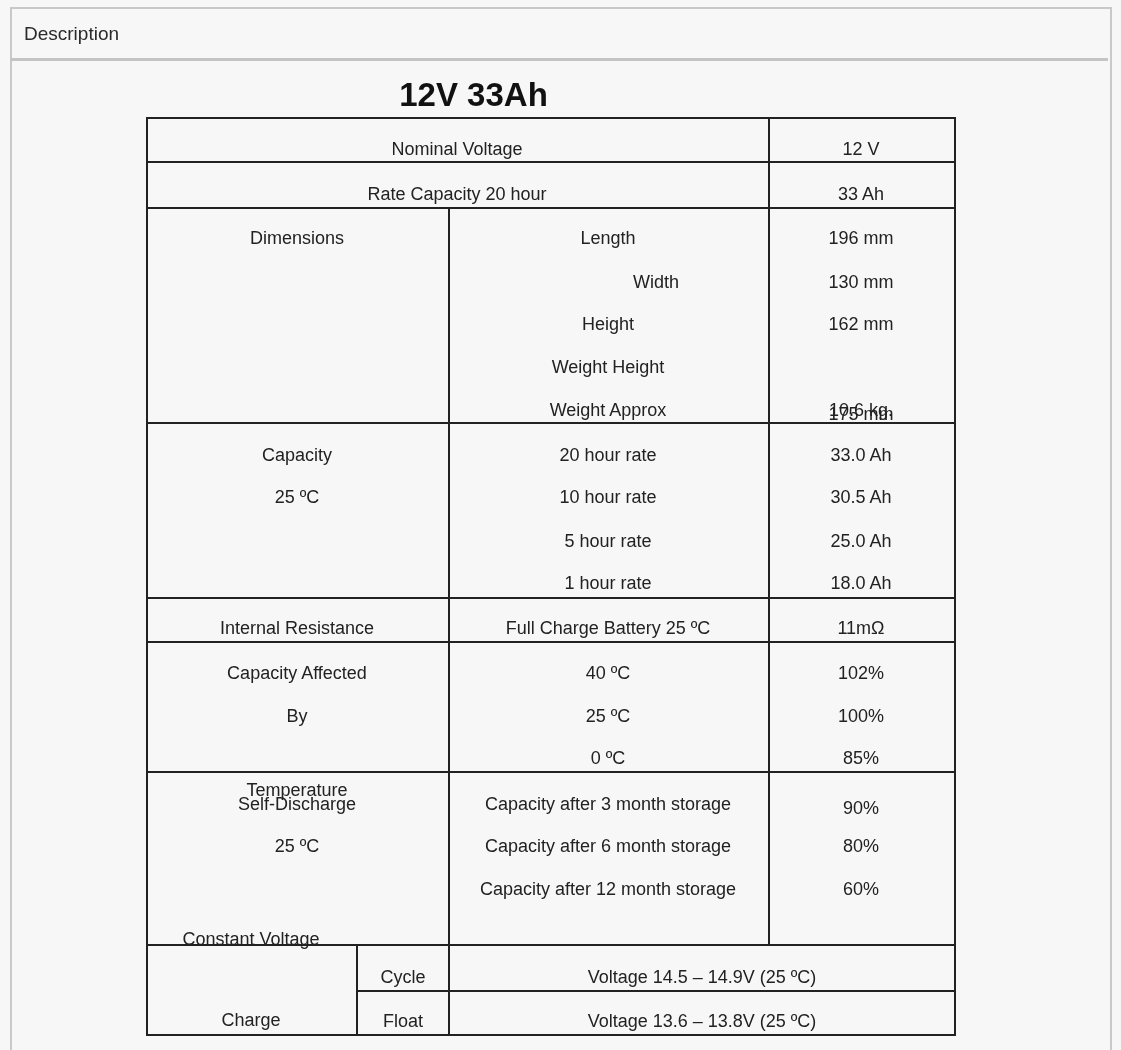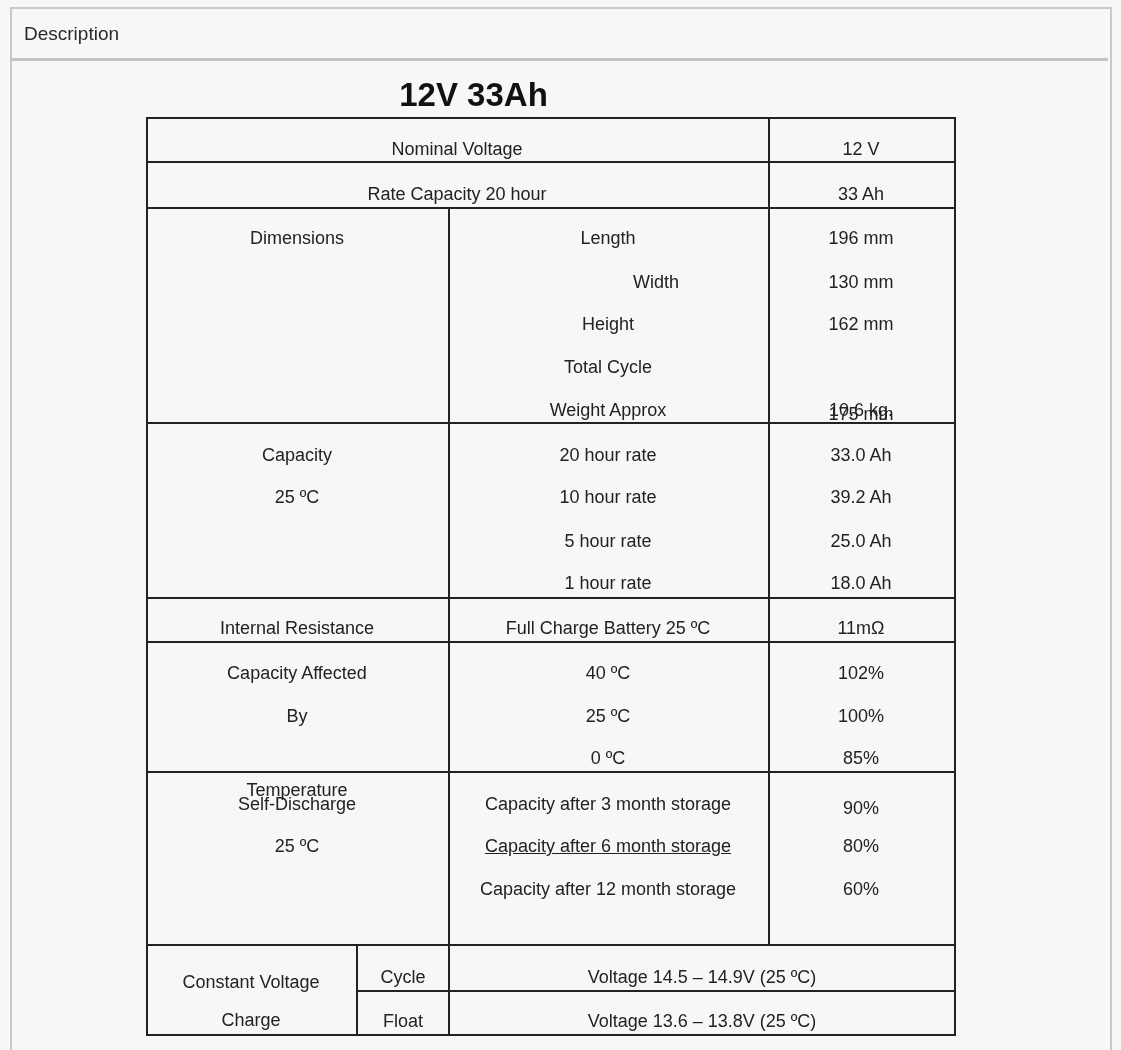--- a/index.html
+++ b/index.html
@@ -66,31 +66,31 @@
   <div class="t" style="left:457px; top:184px;">Rate Capacity 20 hour</div>
   <div class="t" style="left:861px; top:184px;">33 Ah</div>
 
   <div class="t" style="left:297px; top:228px;">Dimensions</div>
   <div class="t" style="left:608px; top:228px;">Length</div>
   <div class="t" style="left:861px; top:228px;">196 mm</div>
   <div class="t" style="left:608px; top:272px;margin-left:48px;">Width</div>
   <div class="t" style="left:861px; top:272px;">130 mm</div>
   <div class="t" style="left:608px; top:314px;">Height</div>
   <div class="t" style="left:861px; top:314px;">162 mm</div>
-  <div class="t" style="left:608px; top:357px;">Total Cycle</div>
+  <div class="t" style="left:608px; top:357px;">Weight Height</div>
   <div class="t" style="left:861px; top:357px;margin-top:47px;">175 mm</div>
   <div class="t" style="left:608px; top:400px;">Weight Approx</div>
   <div class="t" style="left:861px; top:400px;">10.6 kg.</div>
 
   <div class="t" style="left:297px; top:445px;">Capacity</div>
   <div class="t" style="left:297px; top:487px;">25 ºC</div>
   <div class="t" style="left:608px; top:445px;">20 hour rate</div>
   <div class="t" style="left:861px; top:445px;">33.0 Ah</div>
   <div class="t" style="left:608px; top:487px;">10 hour rate</div>
-  <div class="t" style="left:861px; top:487px;">39.2 Ah</div>
+  <div class="t" style="left:861px; top:487px;">30.5 Ah</div>
   <div class="t" style="left:608px; top:531px;text-align:center;">5 hour rate</div>
   <div class="t" style="left:861px; top:531px;">25.0 Ah</div>
   <div class="t" style="left:608px; top:573px;">1 hour rate</div>
   <div class="t" style="left:861px; top:573px;">18.0 Ah</div>
 
   <div class="t" style="left:297px; top:618px;">Internal Resistance</div>
   <div class="t" style="left:608px; top:618px;">Full Charge Battery 25 ºC</div>
   <div class="t" style="left:861px; top:618px;">11mΩ</div>
 
   <div class="t" style="left:297px; top:663px;">Capacity Affected</div>
@@ -100,24 +100,24 @@
   <div class="t" style="left:861px; top:663px;">102%</div>
   <div class="t" style="left:608px; top:706px;">25 ºC</div>
   <div class="t" style="left:861px; top:706px;">100%</div>
   <div class="t" style="left:608px; top:748px;">0 ºC</div>
   <div class="t" style="left:861px; top:748px;">85%</div>
 
   <div class="t" style="left:297px; top:794px;">Self-Discharge</div>
   <div class="t" style="left:297px; top:836px;">25 ºC</div>
   <div class="t" style="left:608px; top:794px;">Capacity after 3 month storage</div>
   <div class="t" style="left:861px; top:798px;">90%</div>
-  <div class="t" style="left:608px; top:836px;text-decoration:underline;">Capacity after 6 month storage</div>
+  <div class="t" style="left:608px; top:836px;">Capacity after 6 month storage</div>
   <div class="t" style="left:861px; top:836px;">80%</div>
   <div class="t" style="left:608px; top:879px;">Capacity after 12 month storage</div>
   <div class="t" style="left:861px; top:879px;">60%</div>
 
-  <div class="t" style="left:251px; top:972px;">Constant Voltage</div>
+  <div class="t" style="left:251px; top:929px;">Constant Voltage</div>
   <div class="t" style="left:251px; top:1010px;">Charge</div>
   <div class="t" style="left:403px; top:967px;">Cycle</div>
   <div class="t" style="left:403px; top:1011px;">Float</div>
   <div class="t" style="left:702px; top:967px;">Voltage 14.5 – 14.9V (25 ºC)</div>
   <div class="t" style="left:702px; top:1011px;">Voltage 13.6 – 13.8V (25 ºC)</div>
 </div>
 
 </body></html>

